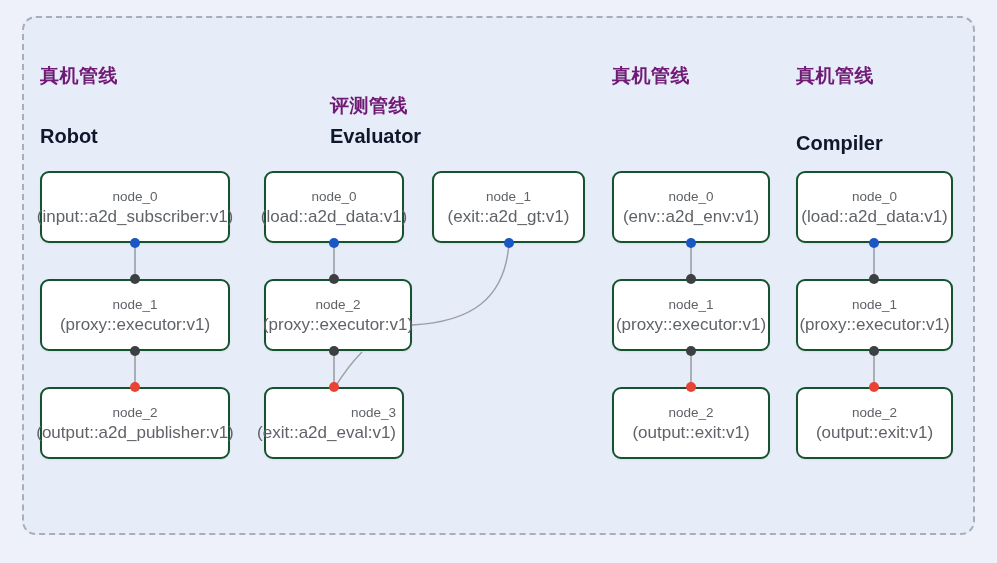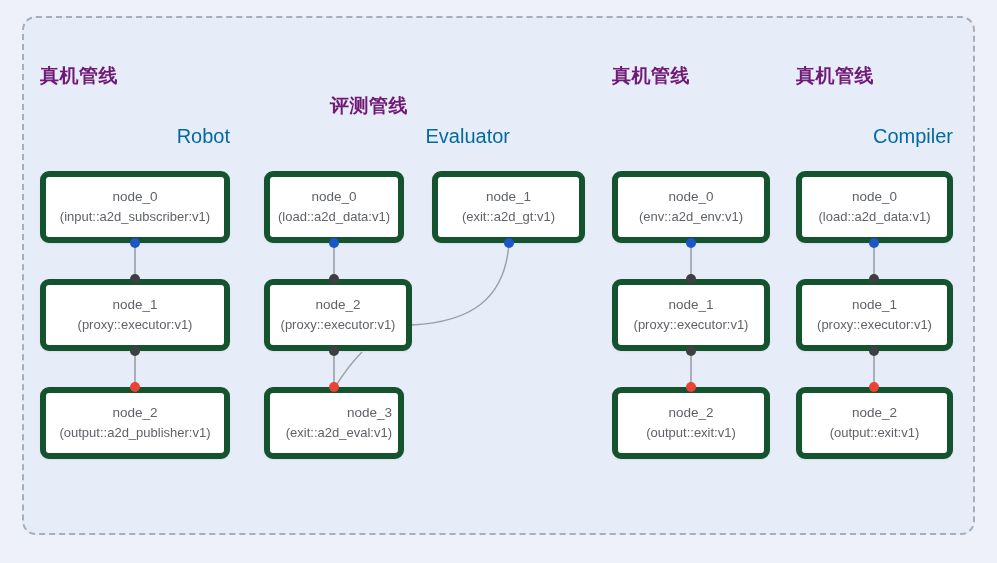--- a/index.html
+++ b/index.html
@@ -37,49 +37,49 @@
     position: absolute;
     text-align: left;
     color: #701a75;
     font-size: 19px;
     font-weight: bold;
     letter-spacing: 0.5px;
     white-space: nowrap;
   }
   .col-sub {
     position: absolute;
-    text-align: right;
-    color: #0369a1;
+    text-align: left;
+    color: #0f172a;
     font-size: 20px;
-    font-weight: normal;
+    font-weight: bold;
     white-space: nowrap;
   }
   
   .node {
     position: absolute;
     box-sizing: border-box;
     background: #ffffff;
-    border: 6px solid #14532d;
+    border: 2px solid #14532d;
     border-radius: 9px;
     box-shadow: 0 1px 2px rgba(60,64,67,0.08);
     display: flex;
     flex-direction: column;
     align-items: center;
     justify-content: center;
     padding: 4px 6px;
   }
   .node-name {
     color: #5f6368;
     font-size: 13.5px;
     line-height: 20px;
     white-space: nowrap;
   }
   .node-type {
     color: #5f6368;
-    font-size: 13px;
+    font-size: 17px;
     line-height: 20px;
     white-space: nowrap;
   }
   
   .port {
     position: absolute;
     width: 10px;
     height: 10px;
     border-radius: 50%;
     transform: translate(-50%, -50%);
@@ -178,21 +178,21 @@
   <div class="node" style="left:612px; top:387px; width:158px; height:72px;">
     <span class="node-name">node_2</span>
     <span class="node-type">(output::exit:v1)</span>
   </div>
   <div class="port port-out-blue" style="left:691px; top:243px;"></div>
   <div class="port port-dark" style="left:691px; top:279px;"></div>
   <div class="port port-dark" style="left:691px; top:351px;"></div>
   <div class="port port-red" style="left:691px; top:387px;"></div>
 
   <div class="col-title" style="left:796px; top:63px; width:157px;">真机管线</div>
-  <div class="col-sub" style="left:796px; top:125px; width:157px;">Compiler</div>
+  <div class="col-sub" style="left:796px; top:132px; width:157px;">Compiler</div>
 
   <div class="node" style="left:796px; top:171px; width:157px; height:72px;">
     <span class="node-name">node_0</span>
     <span class="node-type">(load::a2d_data:v1)</span>
   </div>
   <div class="node" style="left:796px; top:279px; width:157px; height:72px;">
     <span class="node-name">node_1</span>
     <span class="node-type">(proxy::executor:v1)</span>
   </div>
   <div class="node" style="left:796px; top:387px; width:157px; height:72px;">

